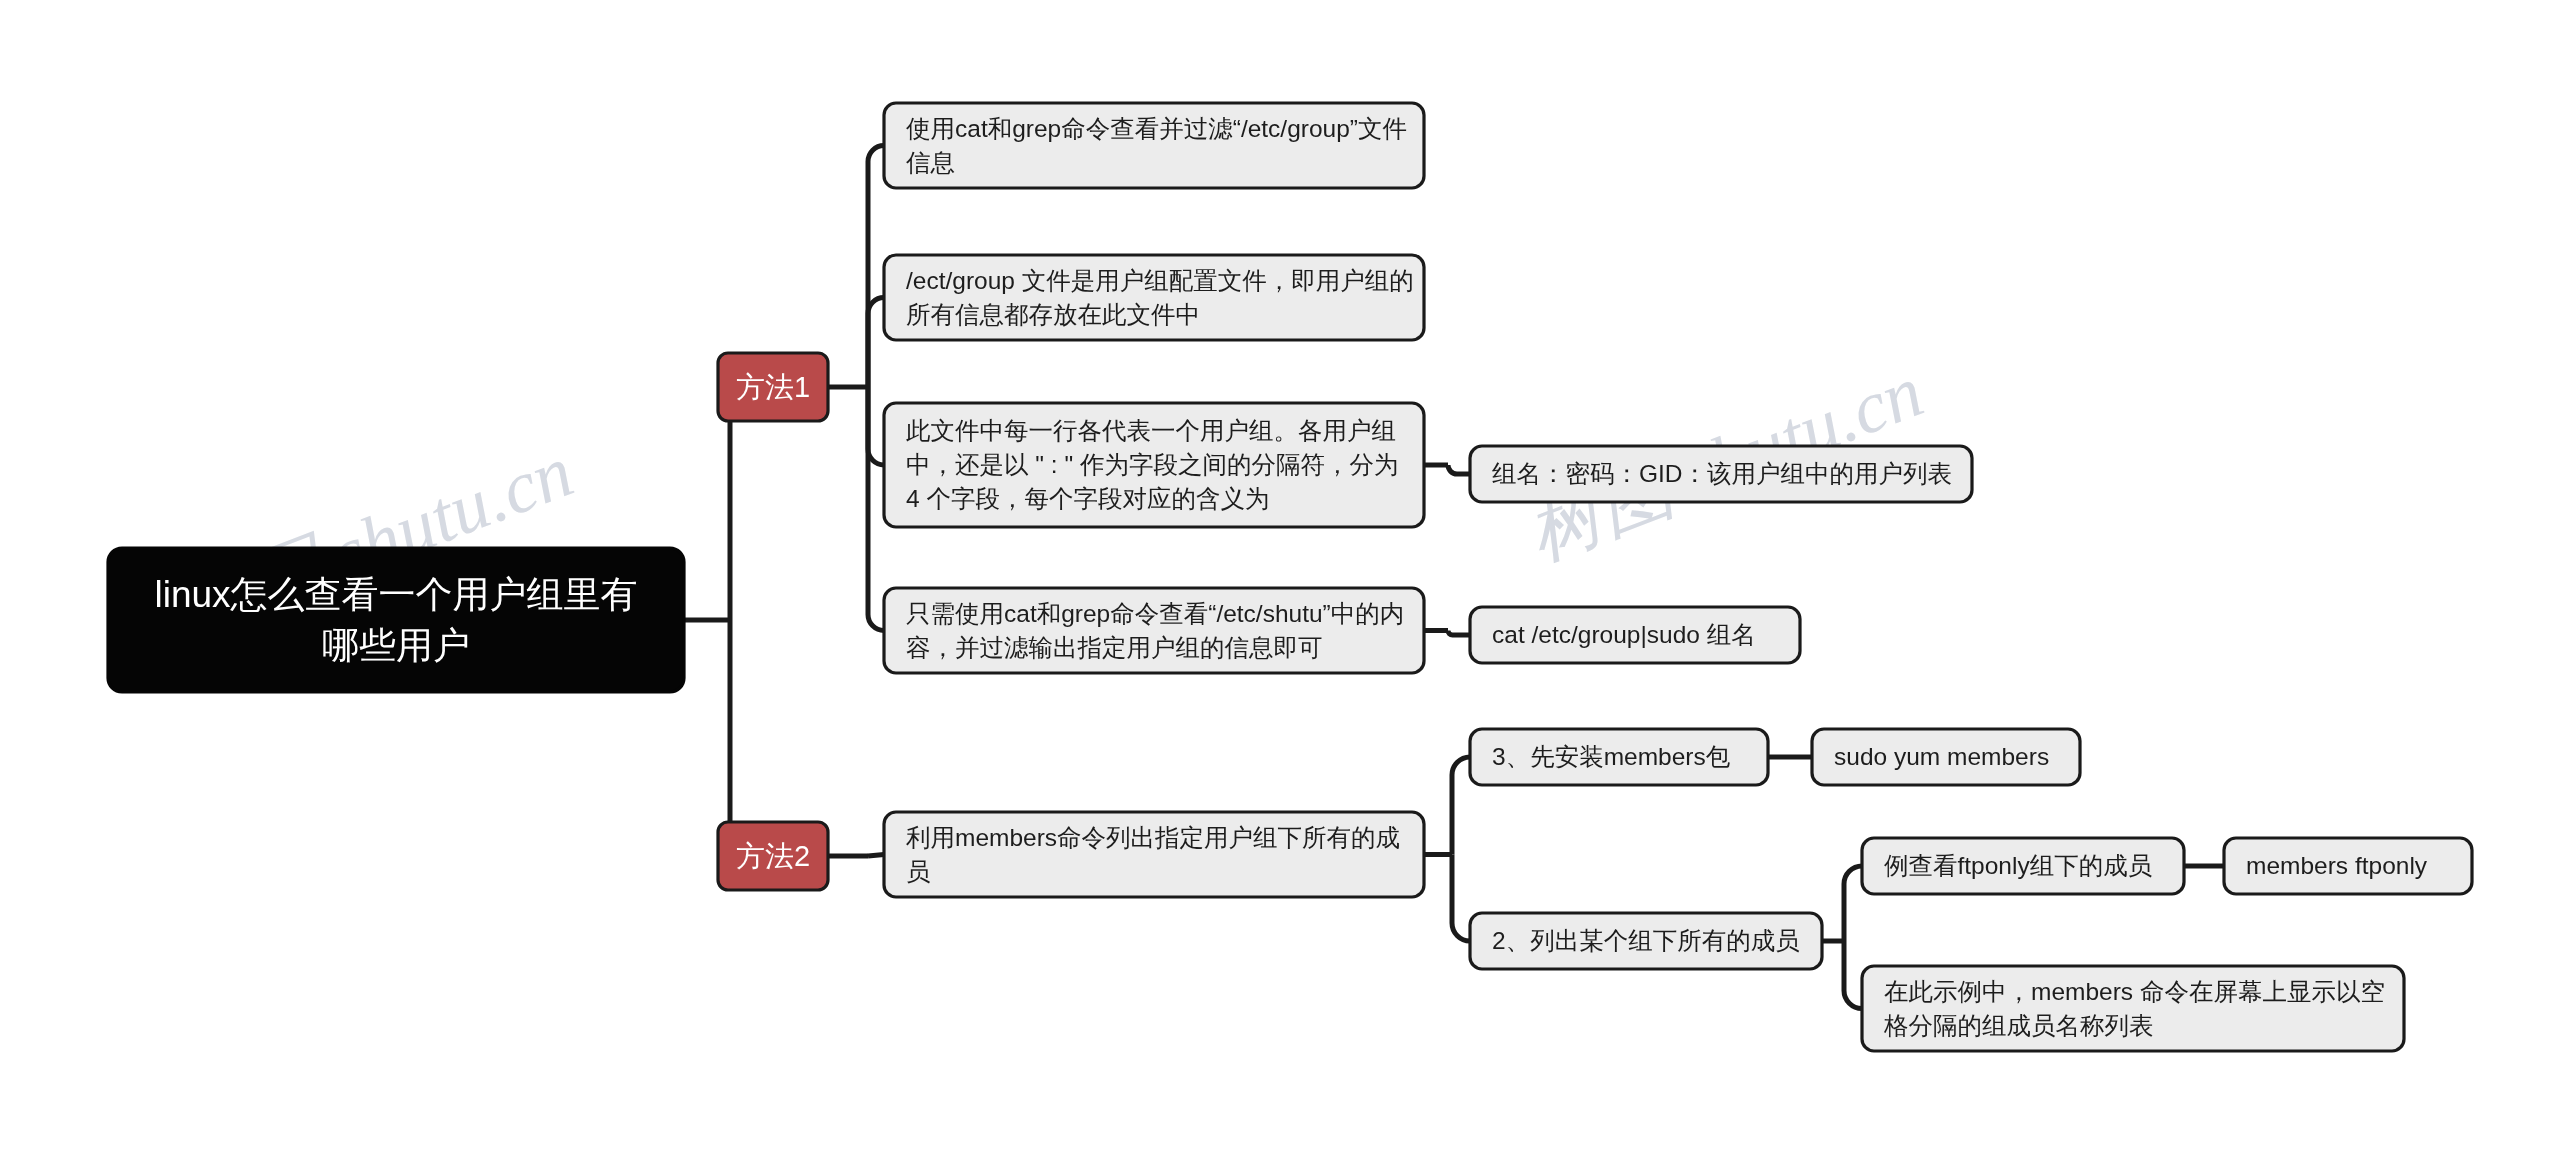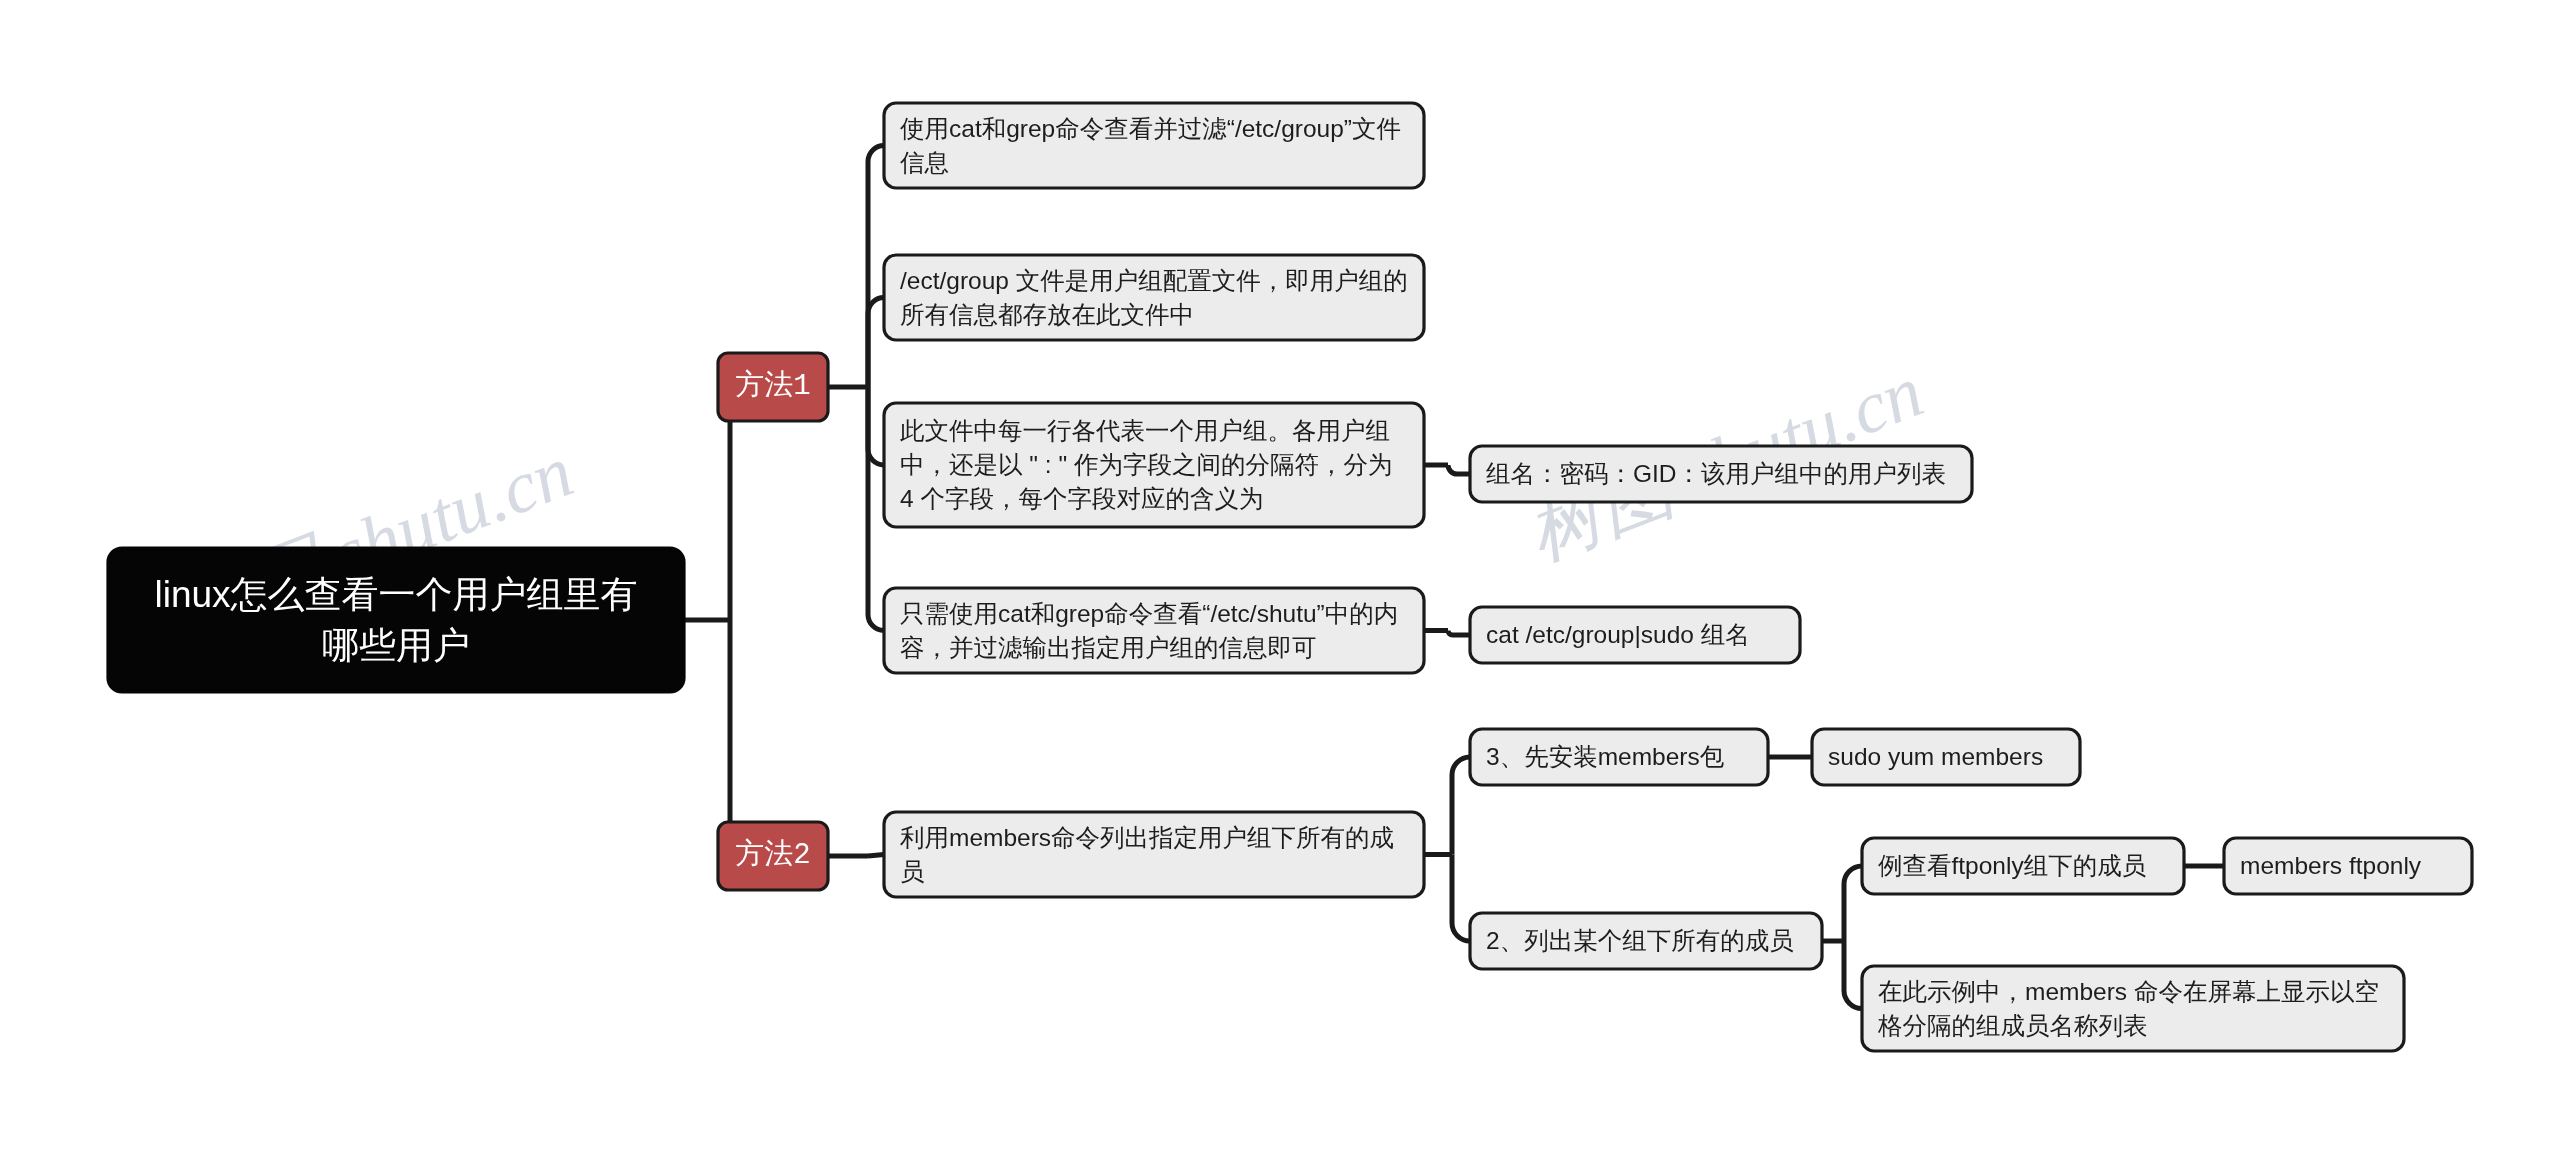--- a/index.html
+++ b/index.html
@@ -81,28 +81,28 @@
     justify-content: center;
     text-align: center;
     padding: 0 35px;
   }
   .node-label.method-label {
     color: #ffffff;
     font-size: 29px;
     justify-content: center;
     text-align: center;
     padding: 0 10px;
-    font-family: Liberation Mono, monospace;
   }
   .node-label.topic-label {
     color: #1d1d1d;
     font-size: 24.5px;
     justify-content: flex-start;
     text-align: left;
     padding: 0 16px;
+    margin-left: 6px;
   }
 </style>
 </head>
 <body>
 
 <div id="mindmap-root">
 
   <svg class="layer" id="watermark-layer" viewBox="0 0 2560 1151">
       <text class="wm-text" x="190" y="640" font-size="78" fill="#cfd4dd" transform="rotate(-21 190 640)">树图 shutu.cn</text>
       <text class="wm-text" x="1540" y="560" font-size="78" fill="#cfd4dd" transform="rotate(-21 1540 560)">树图 shutu.cn</text>

